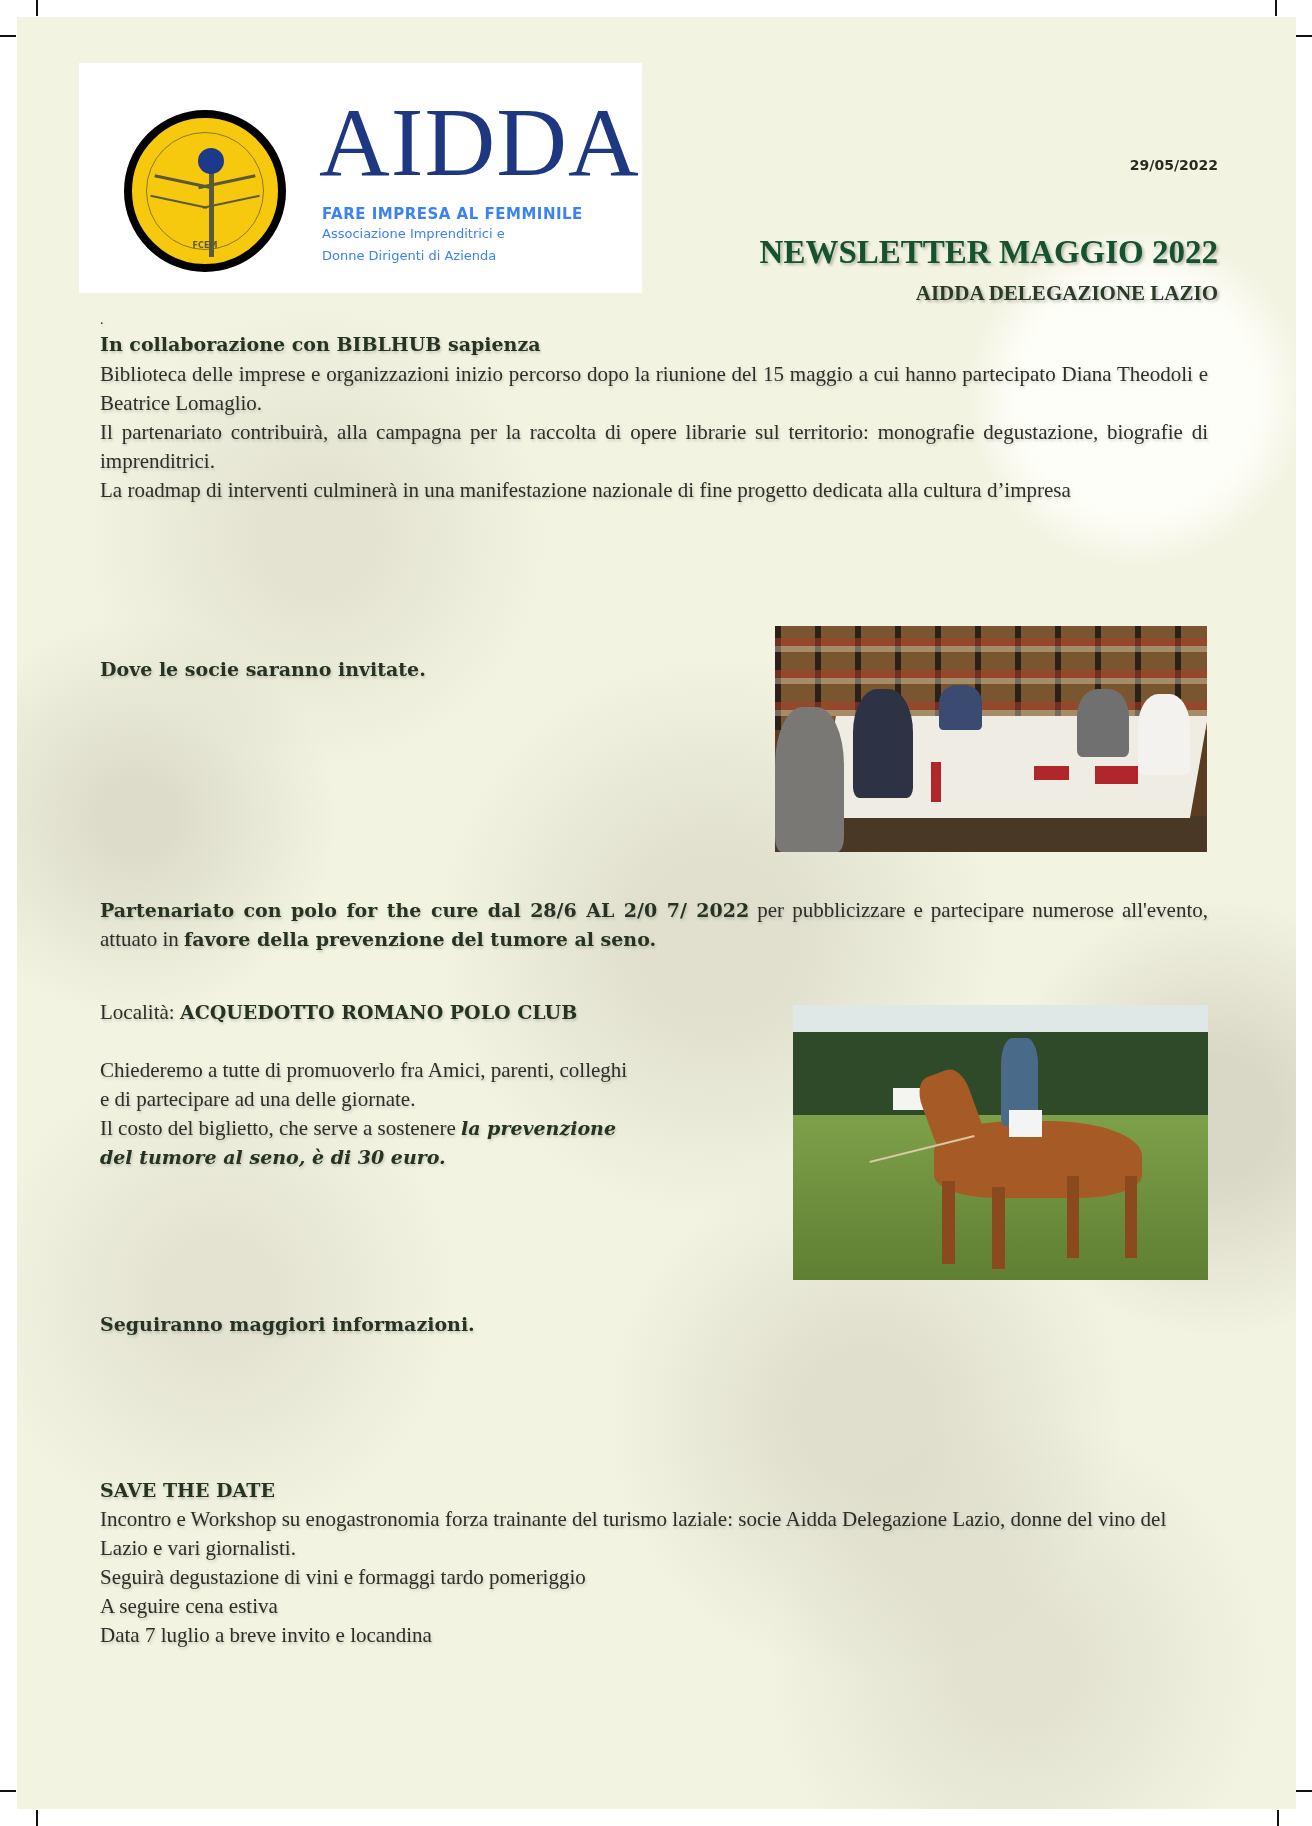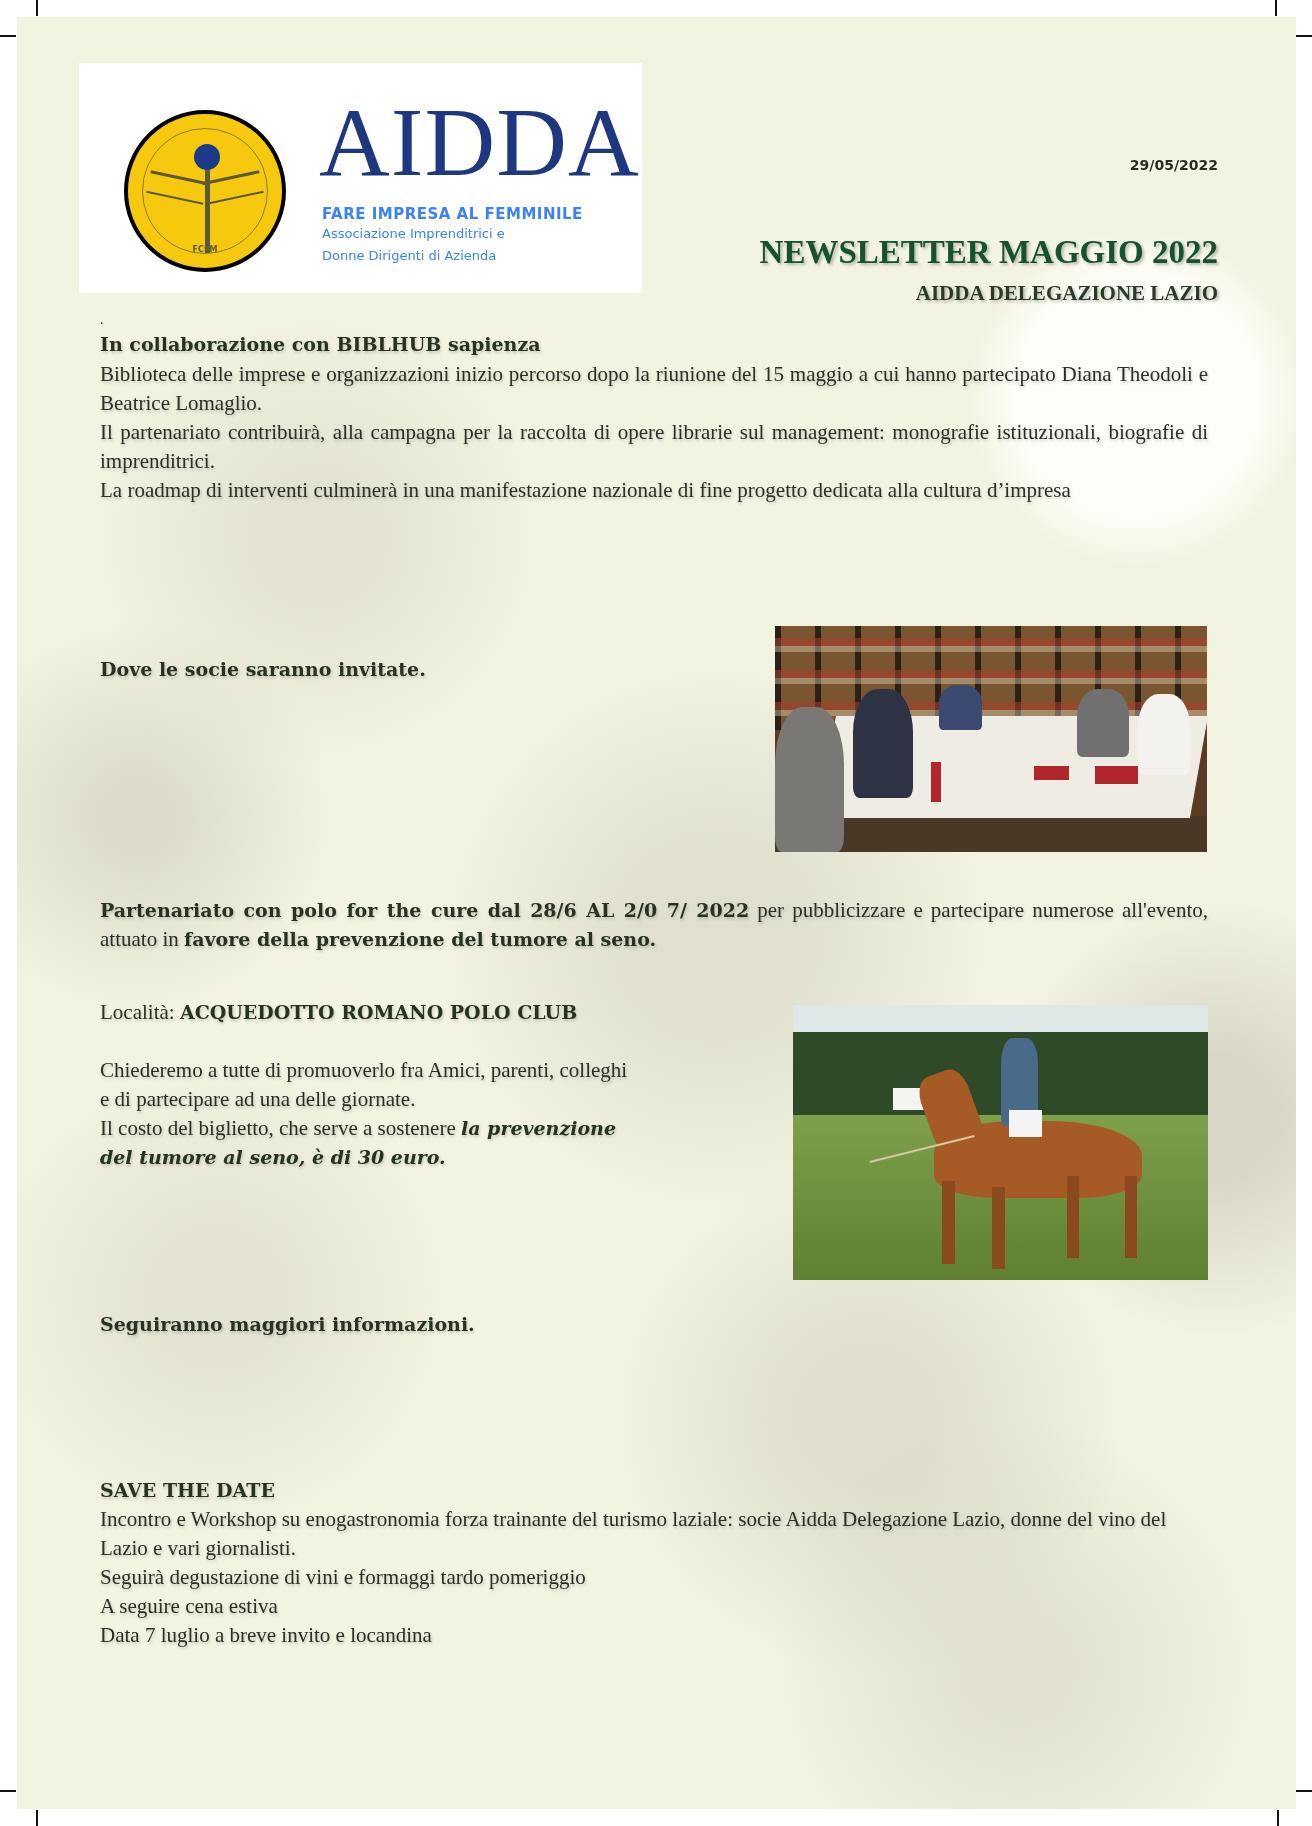--- a/index.html
+++ b/index.html
@@ -21,21 +21,21 @@
         radial-gradient(circle at 1000px 1650px, rgba(190,188,170,0.3) 0 60px, rgba(0,0,0,0) 250px),
         radial-gradient(circle at 120px 800px, rgba(180,178,160,0.35) 0 40px, rgba(0,0,0,0) 200px),
         #f3f3e2;
     }
     .logo-box {
       position: absolute; left: 79px; top: 63px; width: 563px; height: 230px;
       background: #ffffff;
     }
     .seal {
       position: absolute; left: 45px; top: 47px; width: 162px; height: 162px;
-      border-radius: 50%; background: #f6c90e; border: 4px solid #000000;
+      border-radius: 50%; background: #f6c90e; border: 8px solid #000000;
       box-sizing: border-box;
     }
     .seal .inner { position: absolute; left: 14px; top: 14px; right: 14px; bottom: 14px; border-radius: 50%; border: 1px solid #8a7a20; }
     .seal .ball { position: absolute; left: 66px; top: 30px; width: 26px; height: 26px; border-radius: 50%; background: #1d3a8a; }
     .seal .staff { position: absolute; left: 77px; top: 54px; width: 5px; height: 85px; background: #5a5a3a; }
     .seal .wing { position: absolute; top: 62px; width: 58px; height: 18px; border-top: 3px solid #5a5a3a; border-bottom: 2px solid #5a5a3a; }
     .seal .wing.l { left: 20px; transform: rotate(12deg); }
     .seal .wing.r { right: 20px; transform: rotate(-12deg); }
     .seal .fcem { position: absolute; bottom: 14px; left: 0; right: 0; text-align: center; font: bold 8px "DejaVu Sans", sans-serif; color: #5a5a3a; }
     .brand {
@@ -127,21 +127,21 @@
 </div>
 
 <div class="date">29/05/2022</div>
 <div class="title">NEWSLETTER MAGGIO 2022</div>
 <div class="subtitle">AIDDA DELEGAZIONE LAZIO</div>
 
 <div class="content" style="top:312px;">
   <p style="font-size:14px;line-height:16px;">.</p>
   <p class="bold" style="line-height:32px;">In collaborazione con BIBLHUB sapienza</p>
   <p class="justify">Biblioteca delle imprese e organizzazioni inizio percorso dopo la riunione del 15 maggio a cui hanno partecipato Diana Theodoli e Beatrice Lomaglio.</p>
-  <p class="justify">Il partenariato contribuirà, alla campagna per la raccolta di opere librarie sul management: monografie istituzionali, biografie di imprenditrici.</p>
+  <p class="justify">Il partenariato contribuirà, alla campagna per la raccolta di opere librarie sul territorio: monografie degustazione, biografie di imprenditrici.</p>
   <p class="justify">La roadmap di interventi culminerà in una manifestazione nazionale di fine progetto dedicata alla cultura d’impresa</p>
 </div>
 
 <div class="content" style="top:655px;width:600px;">
   <p class="bold">Dove le socie saranno invitate.</p>
 </div>
 
 <div class="photo library">
   <div class="shelves"></div>
   <div class="books"></div>

